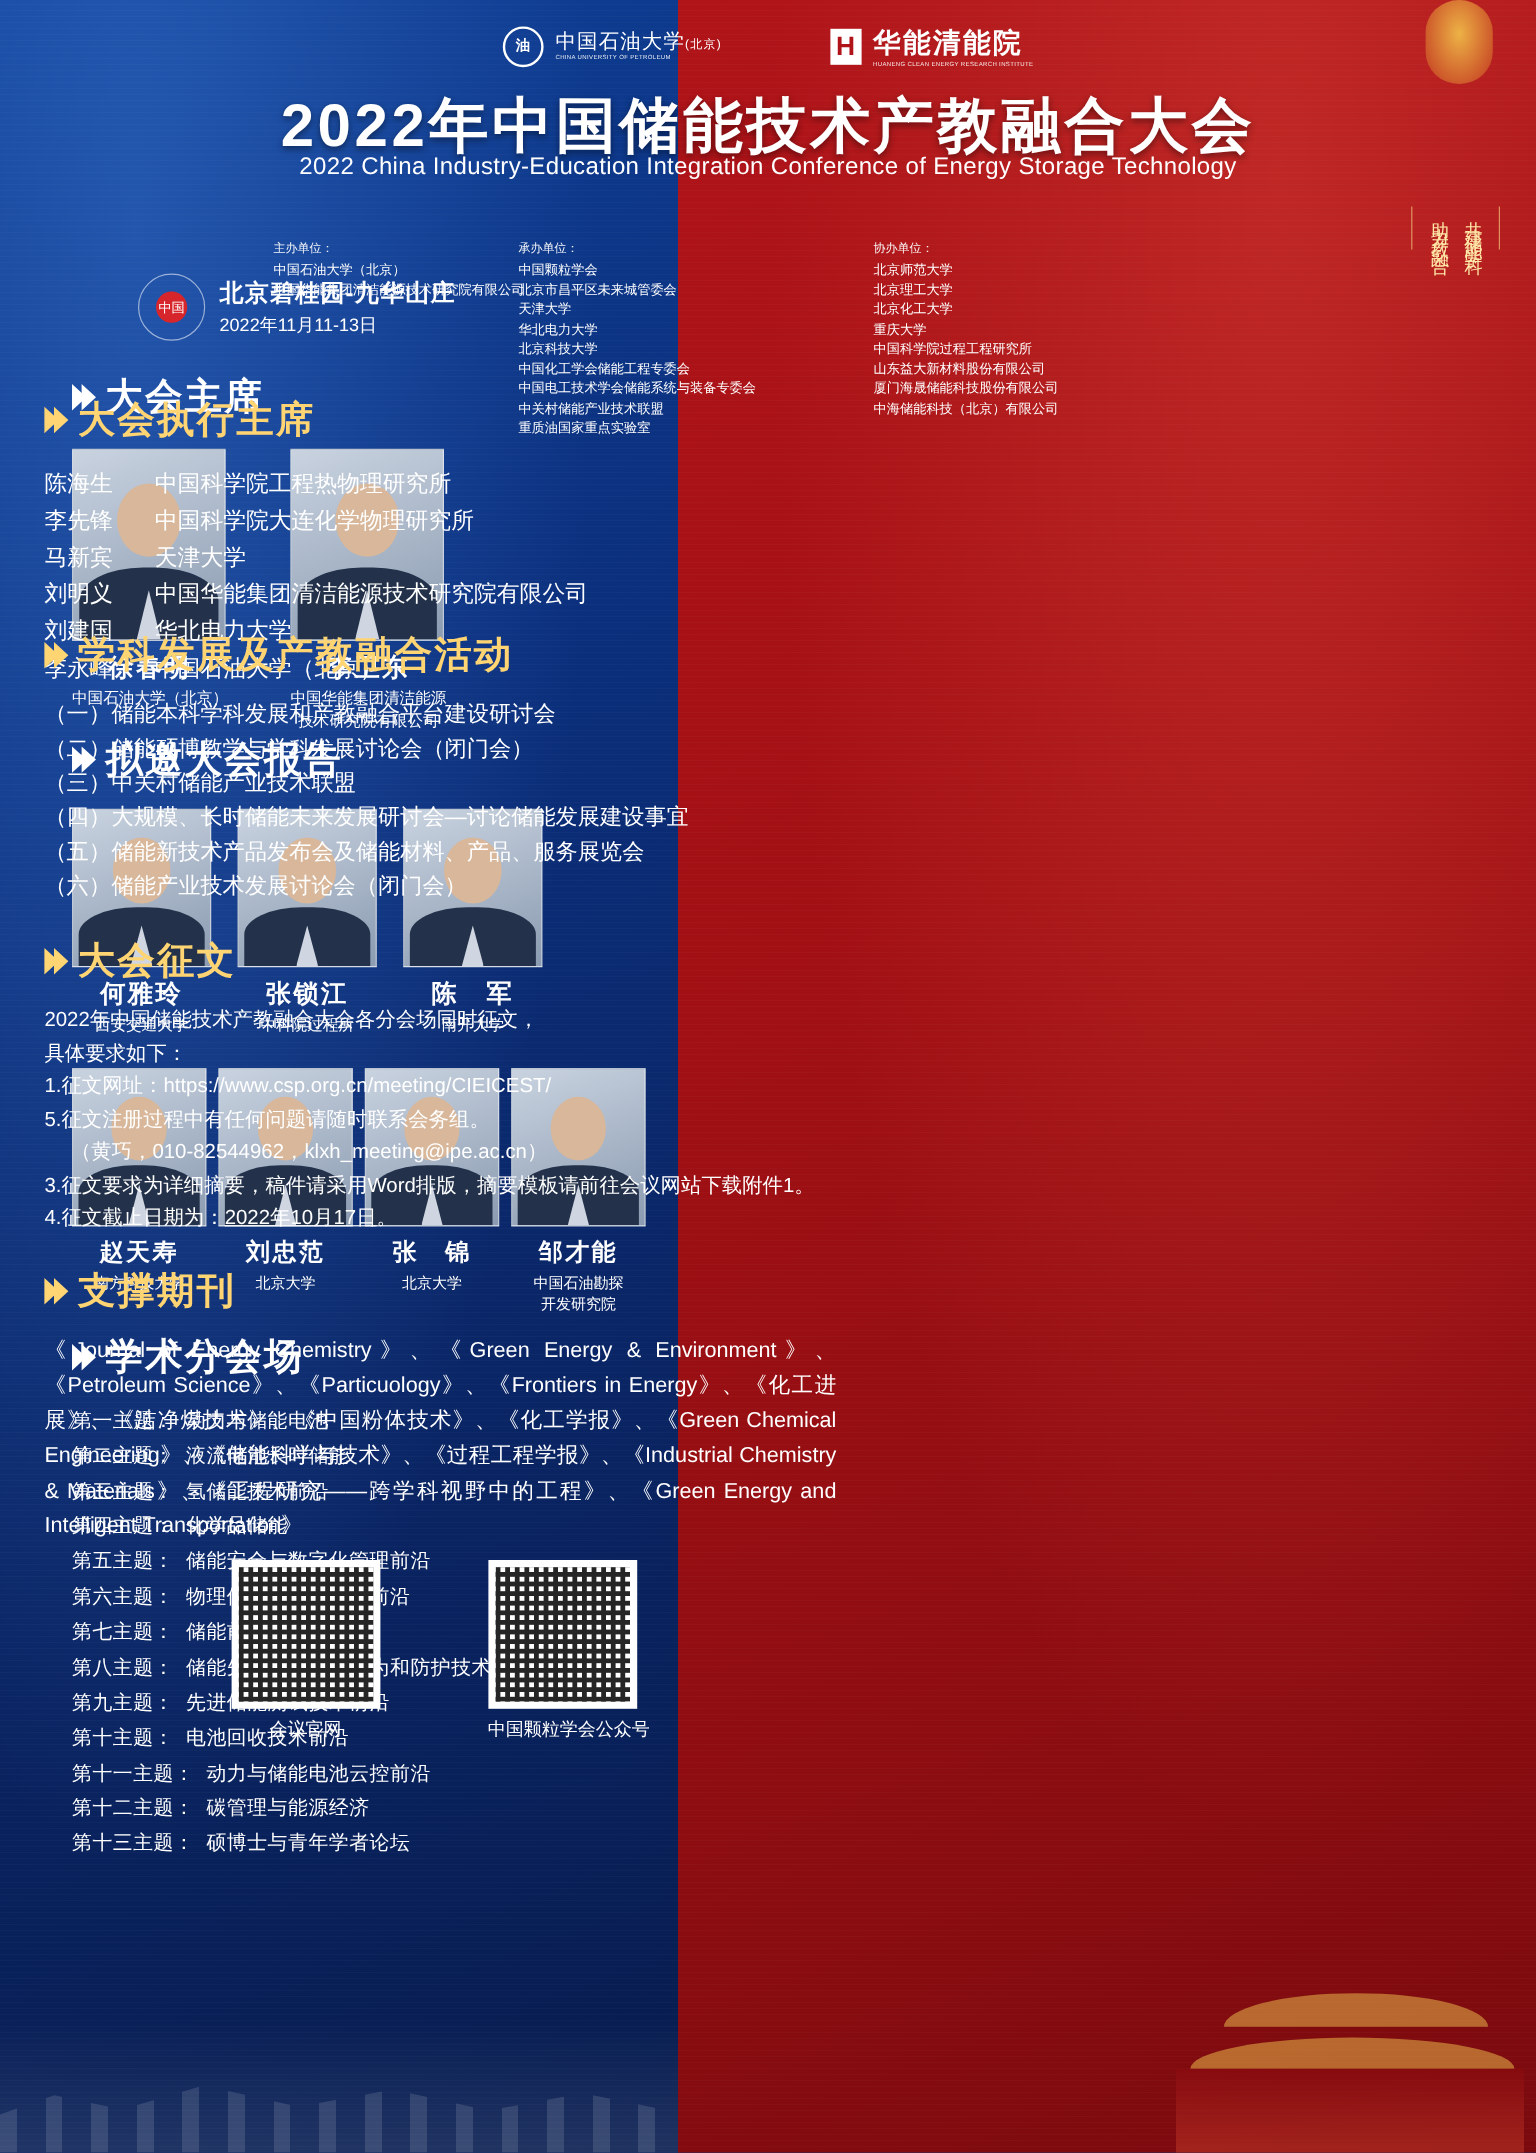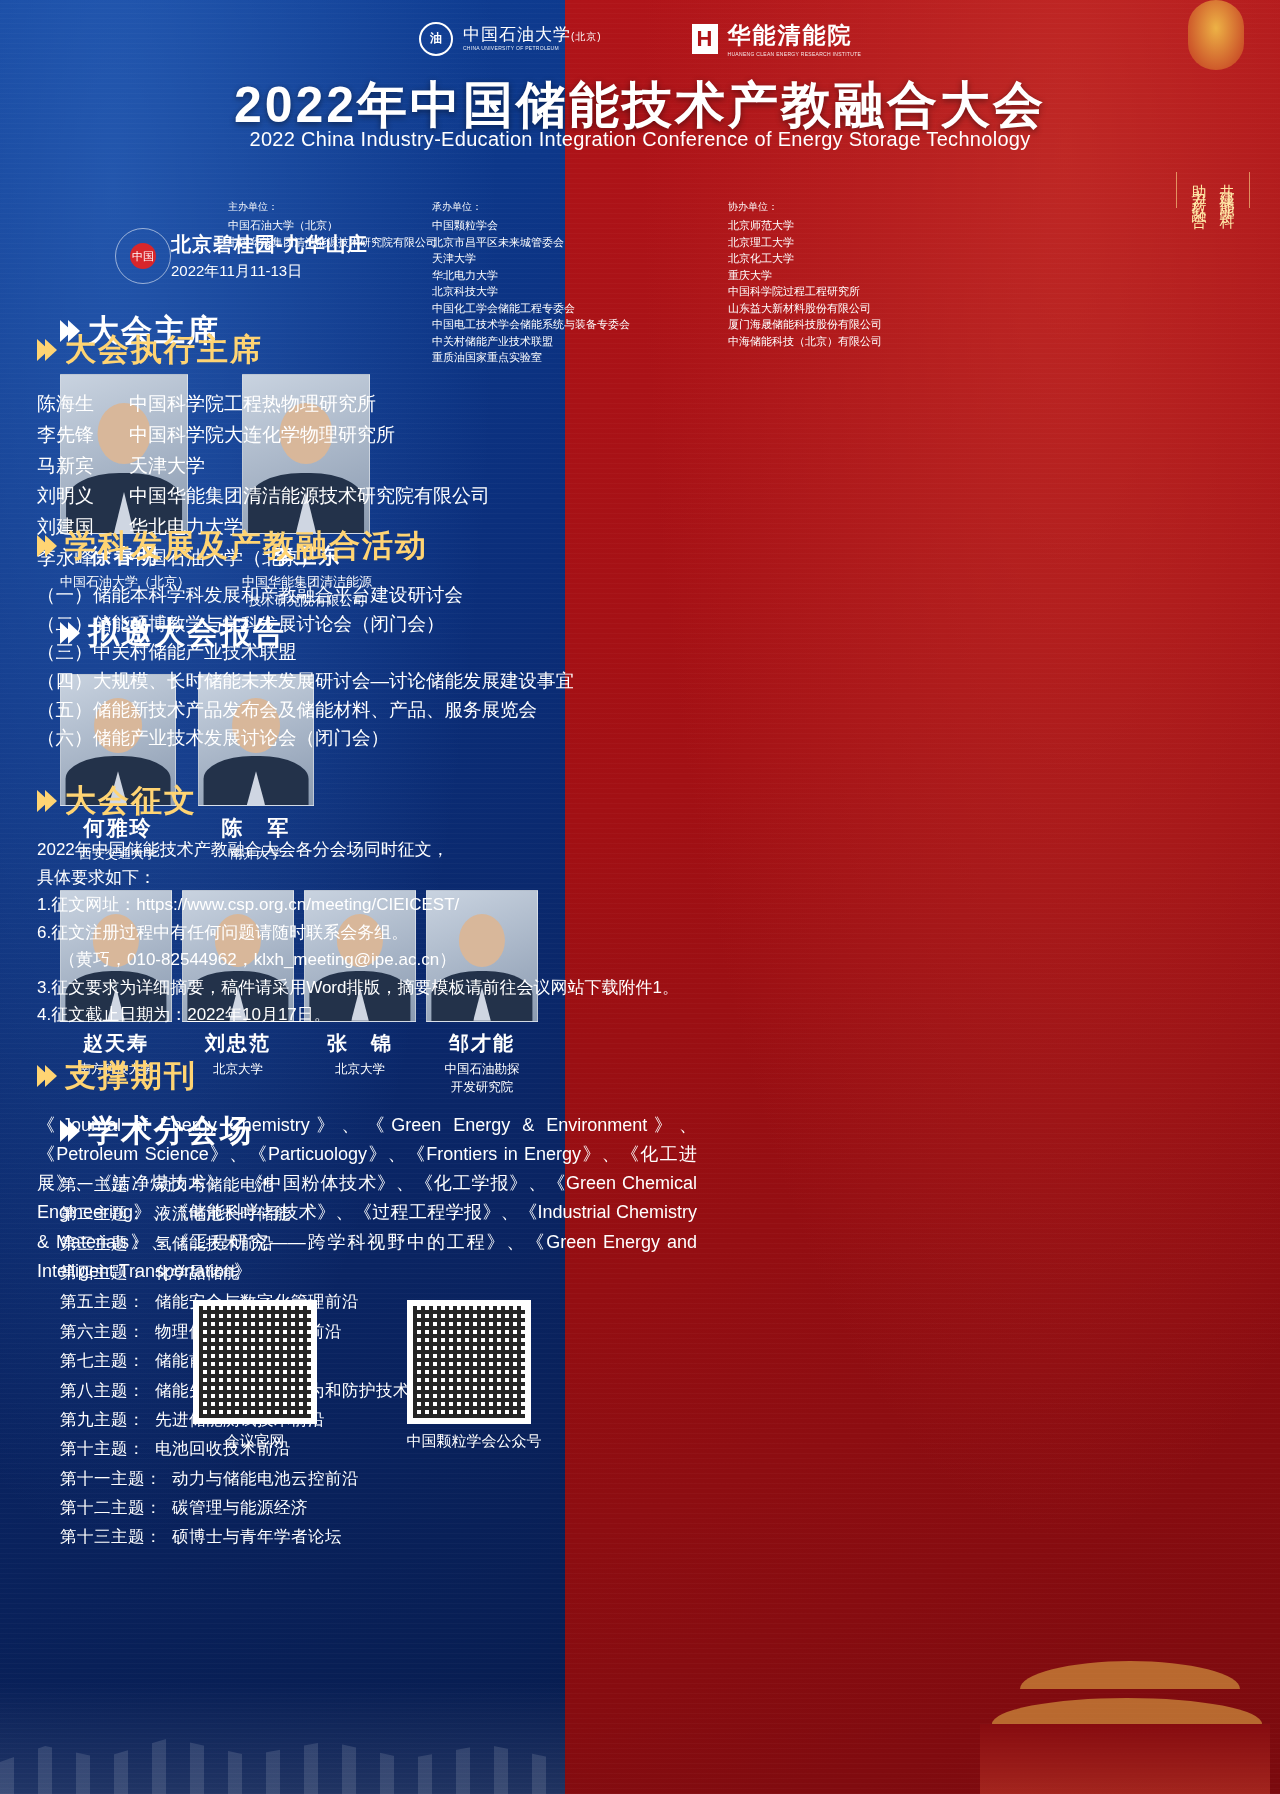--- a/index.html
+++ b/index.html
@@ -74,21 +74,21 @@
 
   .slogan {
     position: absolute; right: 30px; top: 172px;
     display: flex; gap: 4px; color: #ffe9a8;
     border-left: 1px solid rgba(255,220,140,.6); border-right: 1px solid rgba(255,220,140,.6);
     padding: 0 10px;
   }
   .slogan-col { writing-mode: vertical-rl; font-size: 15px; letter-spacing: 6px; line-height: 1.6; }
 
   
-  .venue { position: absolute; left: 115px; top: 228px; display: flex; align-items: center; color: #fff; }
+  .venue { position: absolute; left: 115px; top: 228px; display: flex; align-items: center; gap: 12px; color: #fff; }
   .venue-badge {
     width: 56px; height: 56px; border: 1px solid rgba(255,255,255,.55); border-radius: 50%;
     position: relative; display: flex; align-items: center; justify-content: center;
   }
   .venue-badge .dot {
     width: 26px; height: 26px; border-radius: 50%; background: #d7262b; color: #fff;
     font-size: 11px; display: flex; align-items: center; justify-content: center;
   }
   .venue-name { font-size: 20px; font-weight: bold; letter-spacing: 1px; }
   .venue-date { font-size: 15px; margin-top: 4px; }
@@ -329,20 +329,29 @@
       </div>
       <div class="rep-row">
         <div class="person">
           <div class="photo rep-photo">
               <div class="head"></div>
               <div class="body"></div>
               <div class="collar"></div>
             </div>
           <div class="p-name">何雅玲</div>
           <div class="p-affil">西安交通大学</div>
+        </div>
+        <div class="person">
+          <div class="photo rep-photo">
+              <div class="head"></div>
+              <div class="body"></div>
+              <div class="collar"></div>
+            </div>
+          <div class="p-name">张锁江</div>
+          <div class="p-affil">中科院过程所</div>
         </div>
         <div class="person">
           <div class="photo rep-photo">
               <div class="head"></div>
               <div class="body"></div>
               <div class="collar"></div>
             </div>
           <div class="p-name">陈　军</div>
           <div class="p-affil">南开大学</div>
         </div>
@@ -472,21 +481,21 @@
         <span class="chev gold">
             <span></span>
             <span></span>
           </span>
         <span class="sec-title gold">大会征文</span>
       </div>
       <div class="cfp-body">
         <div>2022年中国储能技术产教融合大会各分会场同时征文，</div>
         <div>具体要求如下：</div>
         <div><span>1.征文网址：</span><span>https://www.csp.org.cn/meeting/CIEICEST/</span></div>
-        <div>6.征文注册过程中有任何问题请随时联系会务组。</div>
+        <div>5.征文注册过程中有任何问题请随时联系会务组。</div>
         <div style="padding-left:22px">（黄巧，010-82544962，klxh_meeting@ipe.ac.cn）</div>
         <div>3.征文要求为详细摘要，稿件请采用Word排版，摘要模板请前往会议网站下载附件1。</div>
         <div><span>4.征文截止日期为：</span><span class="u">2022年10月17日</span><span>。</span></div>
       </div>
     </div>
 
     <div class="journals">
       <div class="sec-head">
         <span class="chev gold">
             <span></span>

